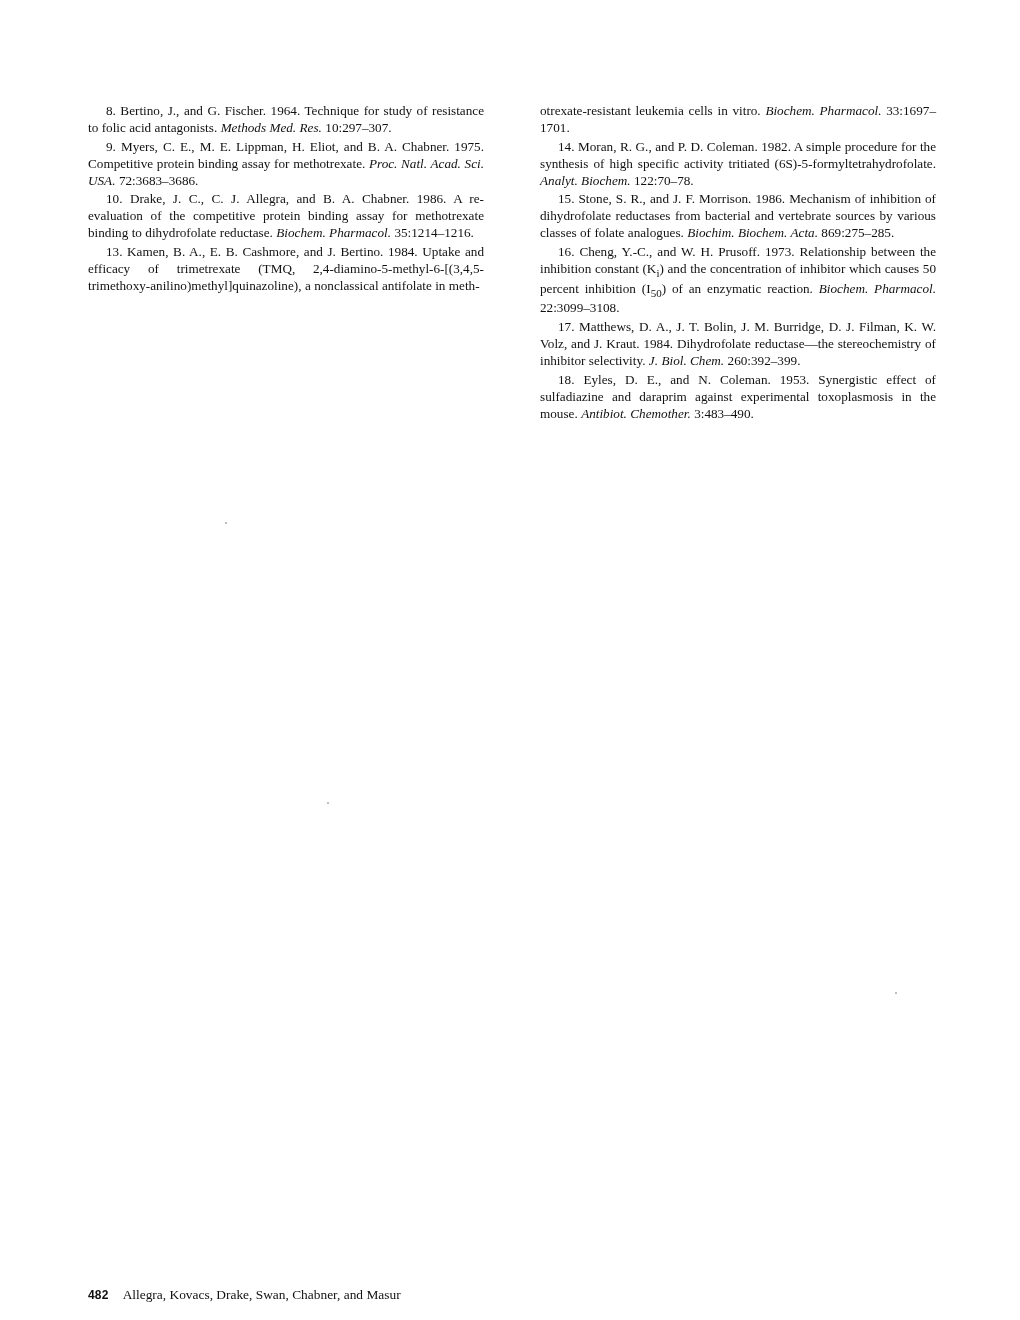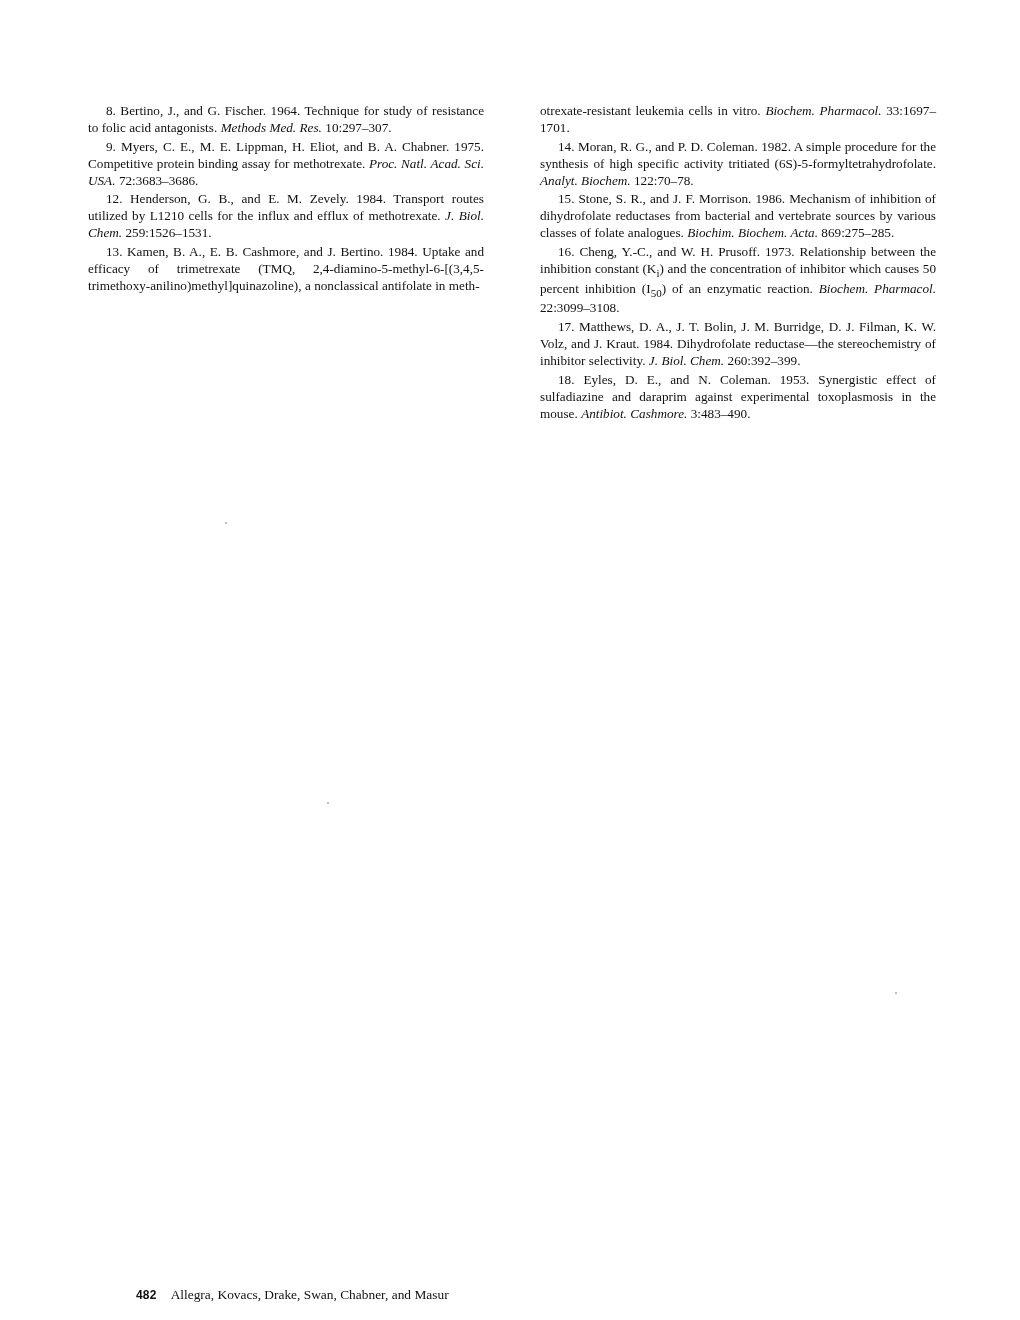--- a/index.html
+++ b/index.html
@@ -41,21 +41,20 @@
     hyphens: none;
     word-spacing: 0.1px;
   }
   .ref i { }
   .footer {
     position: absolute;
     left: 88px;
     top: 1287px;
     width: 848px;
     font-size: 13px;
-    margin-left: 48px;
   }
   .footer .pagenum {
     font-family: "Liberation Sans", sans-serif;
     font-weight: bold;
     font-size: 12px;
     letter-spacing: 0.2px;
   }
   .footer .authors {
     margin-left: 14px;
     font-size: 13.4px;
@@ -74,32 +73,32 @@
 </head>
 <body>
 
 <div class="page">
 
   <div class="columns">
 
     <div class="column">
       <p class="ref">8. Bertino, J., and G. Fischer. 1964. Technique for study of resistance to folic acid antagonists. <i>Methods Med. Res.</i> 10:297–307.</p>
       <p class="ref">9. Myers, C. E., M. E. Lippman, H. Eliot, and B. A. Chabner. 1975. Competitive protein binding assay for methotrexate. <i>Proc. Natl. Acad. Sci. USA.</i> 72:3683–3686.</p>
-      <p class="ref">12. Henderson, G. B., and E. M. Zevely. 1984. Transport routes utilized by L1210 cells for the influx and efflux of methotrexate. <i>J. Biol. Chem.</i> 259:1526–1531.</p>
+      <p class="ref">10. Drake, J. C., C. J. Allegra, and B. A. Chabner. 1986. A re-evaluation of the competitive protein binding assay for methotrexate binding to dihydrofolate reductase. <i>Biochem. Pharmacol.</i> 35:1214–1216.</p>
       <p class="ref">13. Kamen, B. A., E. B. Cashmore, and J. Bertino. 1984. Uptake and efficacy of trimetrexate (TMQ, 2,4-diamino-5-methyl-6-[(3,4,5-trimethoxy-anilino)methyl]quinazoline), a nonclassical antifolate in meth-</p>
       <p class="ref"></p>
     </div>
 
     <div class="column">
       <p class="ref" style="text-indent:0">otrexate-resistant leukemia cells in vitro. <i>Biochem. Pharmacol.</i> 33:1697–1701.</p>
       <p class="ref">14. Moran, R. G., and P. D. Coleman. 1982. A simple procedure for the synthesis of high specific activity tritiated (6S)-5-formyltetrahydrofolate. <i>Analyt. Biochem.</i> 122:70–78.</p>
       <p class="ref">15. Stone, S. R., and J. F. Morrison. 1986. Mechanism of inhibition of dihydrofolate reductases from bacterial and vertebrate sources by various classes of folate analogues. <i>Biochim. Biochem. Acta.</i> 869:275–285.</p>
       <p class="ref">16. Cheng, Y.-C., and W. H. Prusoff. 1973. Relationship between the inhibition constant (K<sub>i</sub>) and the concentration of inhibitor which causes 50 percent inhibition (I<sub>50</sub>) of an enzymatic reaction. <i>Biochem. Pharmacol.</i> 22:3099–3108.</p>
       <p class="ref">17. Matthews, D. A., J. T. Bolin, J. M. Burridge, D. J. Filman, K. W. Volz, and J. Kraut. 1984. Dihydrofolate reductase—the stereochemistry of inhibitor selectivity. <i>J. Biol. Chem.</i> 260:392–399.</p>
-      <p class="ref">18. Eyles, D. E., and N. Coleman. 1953. Synergistic effect of sulfadiazine and daraprim against experimental toxoplasmosis in the mouse. <i>Antibiot. Cashmore.</i> 3:483–490.</p>
+      <p class="ref">18. Eyles, D. E., and N. Coleman. 1953. Synergistic effect of sulfadiazine and daraprim against experimental toxoplasmosis in the mouse. <i>Antibiot. Chemother.</i> 3:483–490.</p>
     </div>
 
   </div>
 
   <div class="speck" style="left:225px; top:522px;"></div>
   <div class="speck" style="left:327px; top:802px;"></div>
   <div class="speck" style="left:895px; top:992px;"></div>
 
   <div class="footer">
     <div class="footer-line">

